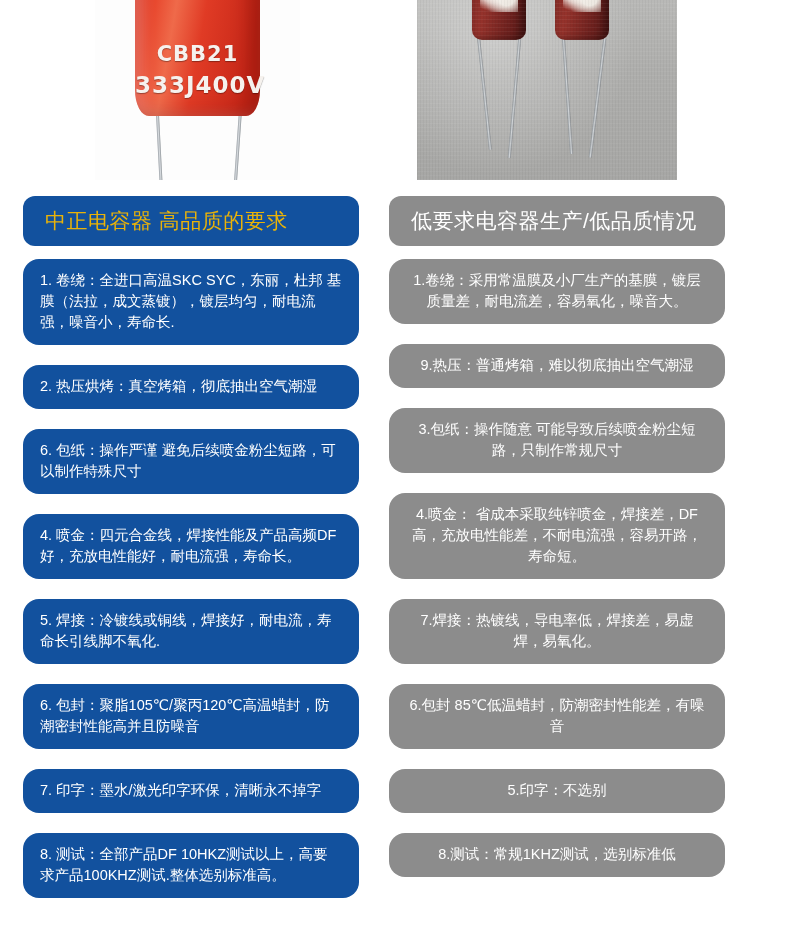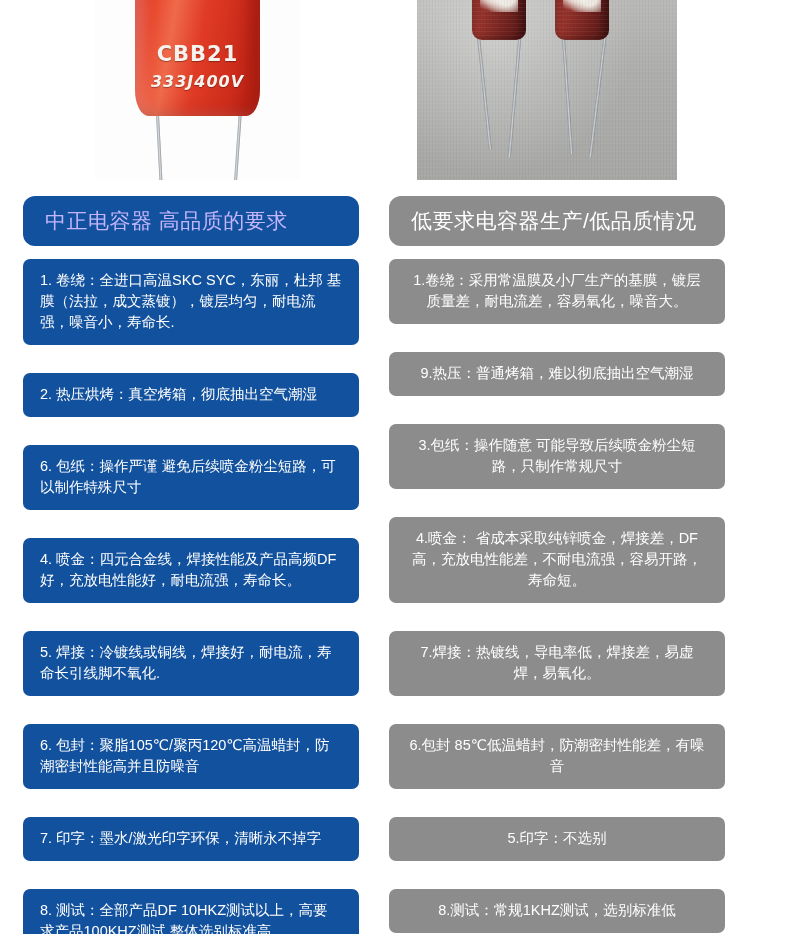--- a/index.html
+++ b/index.html
@@ -50,21 +50,21 @@
     position: absolute;
     width: 100%;
     text-align: center;
     color: #f6f2ee;
     font-weight: bold;
     letter-spacing: 1px;
     text-shadow: 0 1px 1px rgba(0,0,0,.35);
     font-family: "DejaVu Sans", sans-serif;
   }
   .cap-text1 { top: 78px; font-size: 21px; }
-  .cap-text2 { top: 108px; font-size: 16px; font-style: italic; }
+  .cap-text2 { top: 108px; font-size: 23px; }
   .lead {
     position: absolute;
     width: 3px;
     background: linear-gradient(90deg,#9aa0a6,#d6dade,#8b9196);
     border-radius: 2px;
   }
   .lead.l1 { left: 135px; top: 113px; height: 80px; transform: rotate(-3deg); }
   .lead.l2 { left: 213px; top: 113px; height: 80px; transform: rotate(4deg); }
 
   
@@ -114,37 +114,37 @@
     border-radius: 12px;
     height: 50px;
     display: flex;
     align-items: center;
     padding: 0 22px;
     font-size: 21px;
     letter-spacing: .5px;
   }
   .heading.blue {
     background: #12519e;
-    color: #c4b5fd;
+    color: #eab308;
     text-align: right;
   }
   .heading.grey {
     background: #8c8c8c;
     color: #ffffff;
   }
 
   
   .items { margin-top: 13px; display: flex; flex-direction: column; }
   .item {
-    border-radius: 7px;
+    border-radius: 16px;
     color: #ffffff;
     font-size: 14.5px;
     line-height: 1.45;
     padding: 11px 17px 12px 17px;
-    margin-bottom: 28px;
+    margin-bottom: 20px;
     white-space: pre-line;
   }
   .item.blue { background: #12519e; }
   .item.grey { background: #8c8c8c; text-align: center; }
 </style>
 </head>
 <body>
 
 <div class="page">
   <div class="columns">

